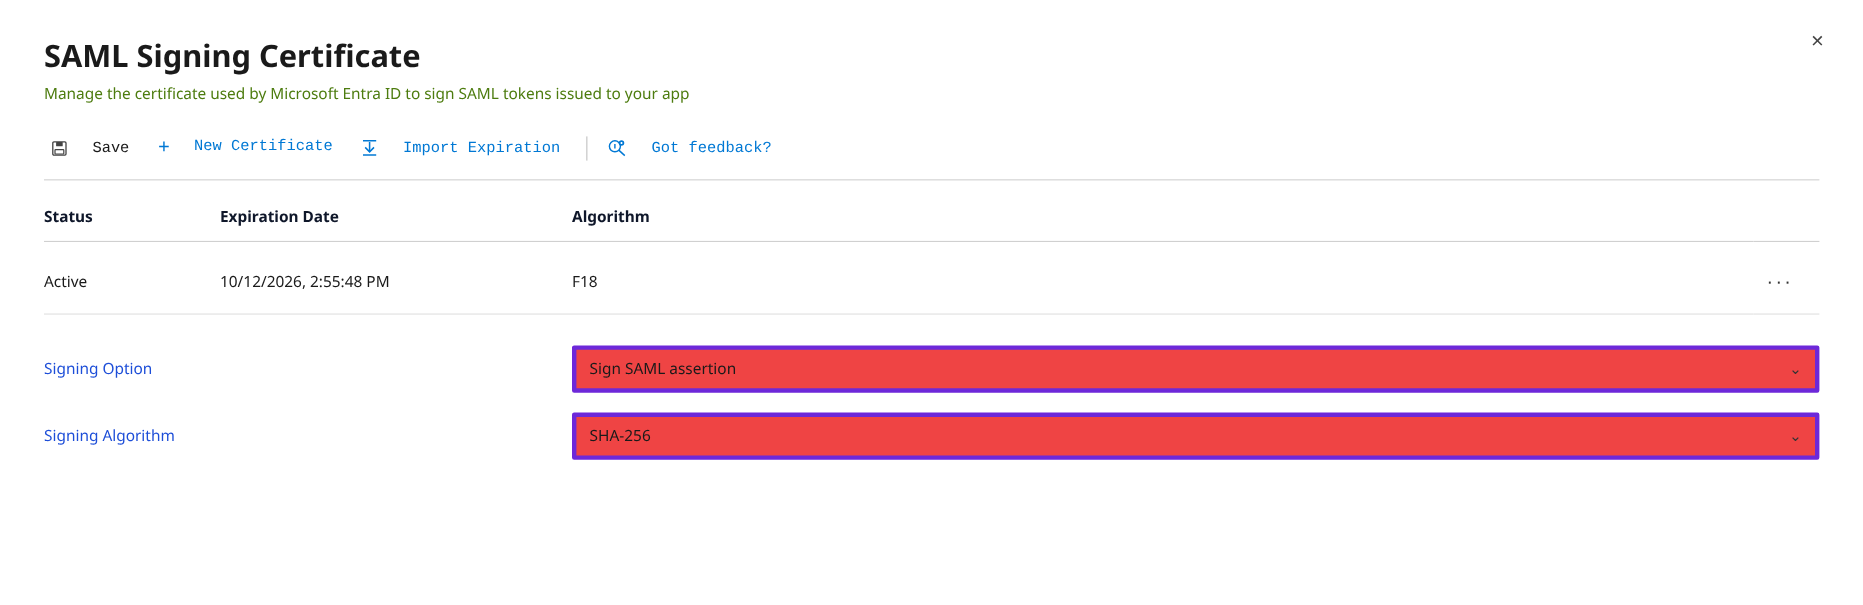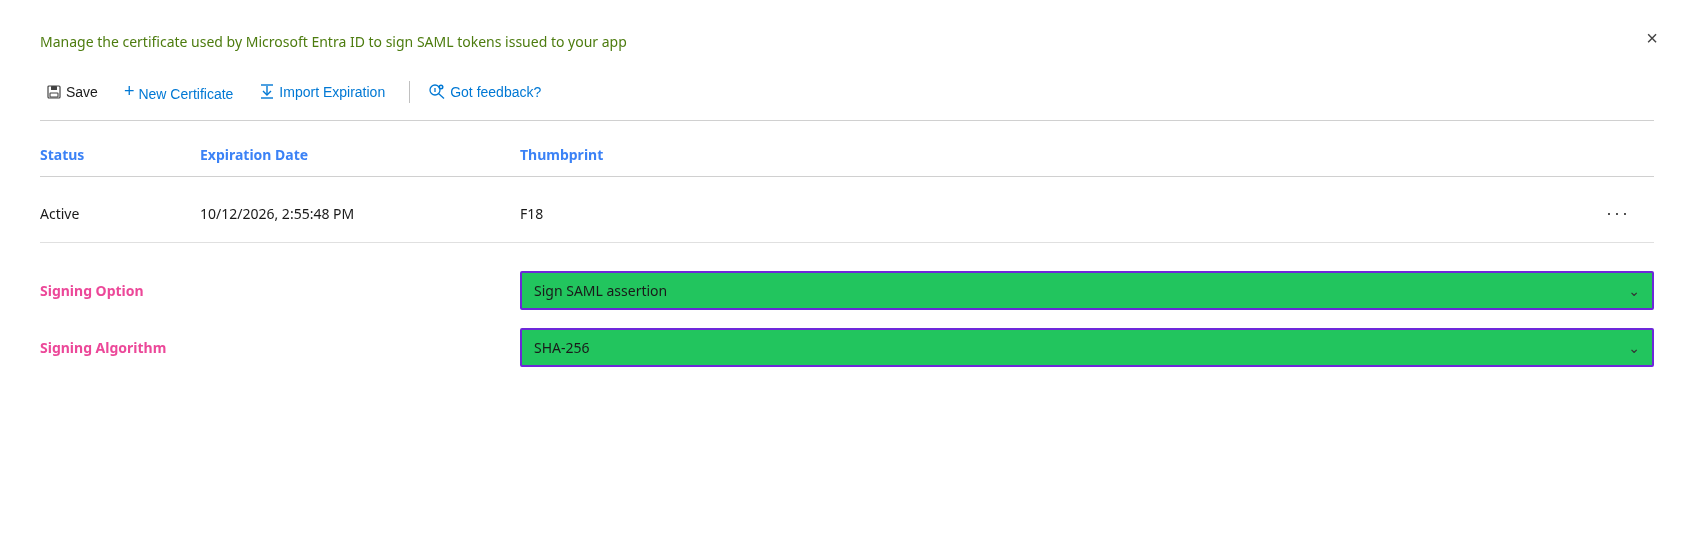--- a/index.html
+++ b/index.html
@@ -42,29 +42,30 @@
     .toolbar {
       display: flex;
       align-items: center;
       gap: 0;
       margin-bottom: 0;
       padding-bottom: 12px;
       border-bottom: 1px solid #d0d0d0;
     }
     .toolbar-btn {
       display: flex;
-      align-items: flex-end;
-      gap: 4px;
+      align-items: flex-start;
+      gap: 22px;
       background: none;
       border: none;
       cursor: pointer;
       font-size: 14px;
       color: #1a1a1a;
       padding: 6px 14px 6px 10px;
       margin-right: 2px;
+      font-family: Liberation Mono, monospace;
     }
     .toolbar-btn.blue {
       color: #0078d4;
     }
     .toolbar-btn:first-child {
       padding-left: 6px;
     }
     .toolbar-divider {
       width: 1px;
       height: 22px;
@@ -84,21 +85,21 @@
       margin-bottom: 28px;
     }
     .cert-table thead tr {
       border-bottom: 1px solid #d0d0d0;
     }
     .cert-table th {
       text-align: left;
       font-weight: 700;
       font-size: 14px;
       padding: 12px 16px 12px 0;
-      color: #3b82f6;
+      color: #0f172a;
       margin-left: 44px;
     }
     .cert-table th:first-child {
       padding-left: 0;
       width: 160px;
     }
     .cert-table th:nth-child(2) {
       width: 320px;
     }
     .cert-table th:nth-child(3) {
@@ -130,36 +131,35 @@
     .form-section {
       margin-top: 8px;
     }
     .form-row {
       display: flex;
       align-items: center;
       margin-bottom: 18px;
     }
     .form-label {
       font-size: 14px;
-      color: #ec4899;
+      color: #1d4ed8;
       width: 480px;
       flex-shrink: 0;
-      font-weight: bold;
     }
     .form-select {
       flex: 1;
       display: flex;
       justify-content: space-between;
-      border: 2px solid #6d28d9;
+      border: 4px solid #6d28d9;
       border-radius: 2px;
       padding: 8px 12px;
       font-size: 14px;
       color: #1a1a1a;
       cursor: pointer;
-      background: #22c55e;
+      background: #ef4444;
       user-select: none;
     }
     .form-select-value {
       font-size: 14px;
     }
     .chevron-icon {
       font-size: 14px;
       color: #333;
     }
     
@@ -179,20 +179,21 @@
       color: #0078d4;
     }
   </style>
 </head>
 <body>
 
 <div class="panel">
 
   <button class="close-btn">×</button>
 
+  <div class="panel-title">SAML Signing Certificate</div>
   <div class="panel-subtitle">Manage the certificate used by Microsoft Entra ID to sign SAML tokens issued to your app</div>
 
   <div class="toolbar">
 
     <button class="toolbar-btn">
       <span class="toolbar-icon">
         <svg class="icon-save" viewBox="0 0 16 16" fill="none" xmlns="http://www.w3.org/2000/svg">
           <rect x="2" y="2" width="12" height="12" rx="1" stroke="#444" stroke-width="1.2" fill="none"></rect>
           <rect x="5" y="2" width="6" height="4" fill="#444" rx="0.5"></rect>
           <rect x="4" y="9" width="8" height="4" rx="0.5" fill="none" stroke="#444" stroke-width="1.1"></rect>
@@ -233,21 +234,21 @@
       </span>
       <span>Got feedback?</span>
     </button>
   </div>
 
   <table class="cert-table">
     <thead>
       <tr>
         <th>Status</th>
         <th>Expiration Date</th>
-        <th>Thumbprint</th>
+        <th>Algorithm</th>
         <th style="width:60px;"></th>
       </tr>
     </thead>
     <tbody>
       <tr>
         <td>Active</td>
         <td>10/12/2026, 2:55:48 PM</td>
         <td>F18</td>
         <td>
           <button class="more-btn">···</button>

